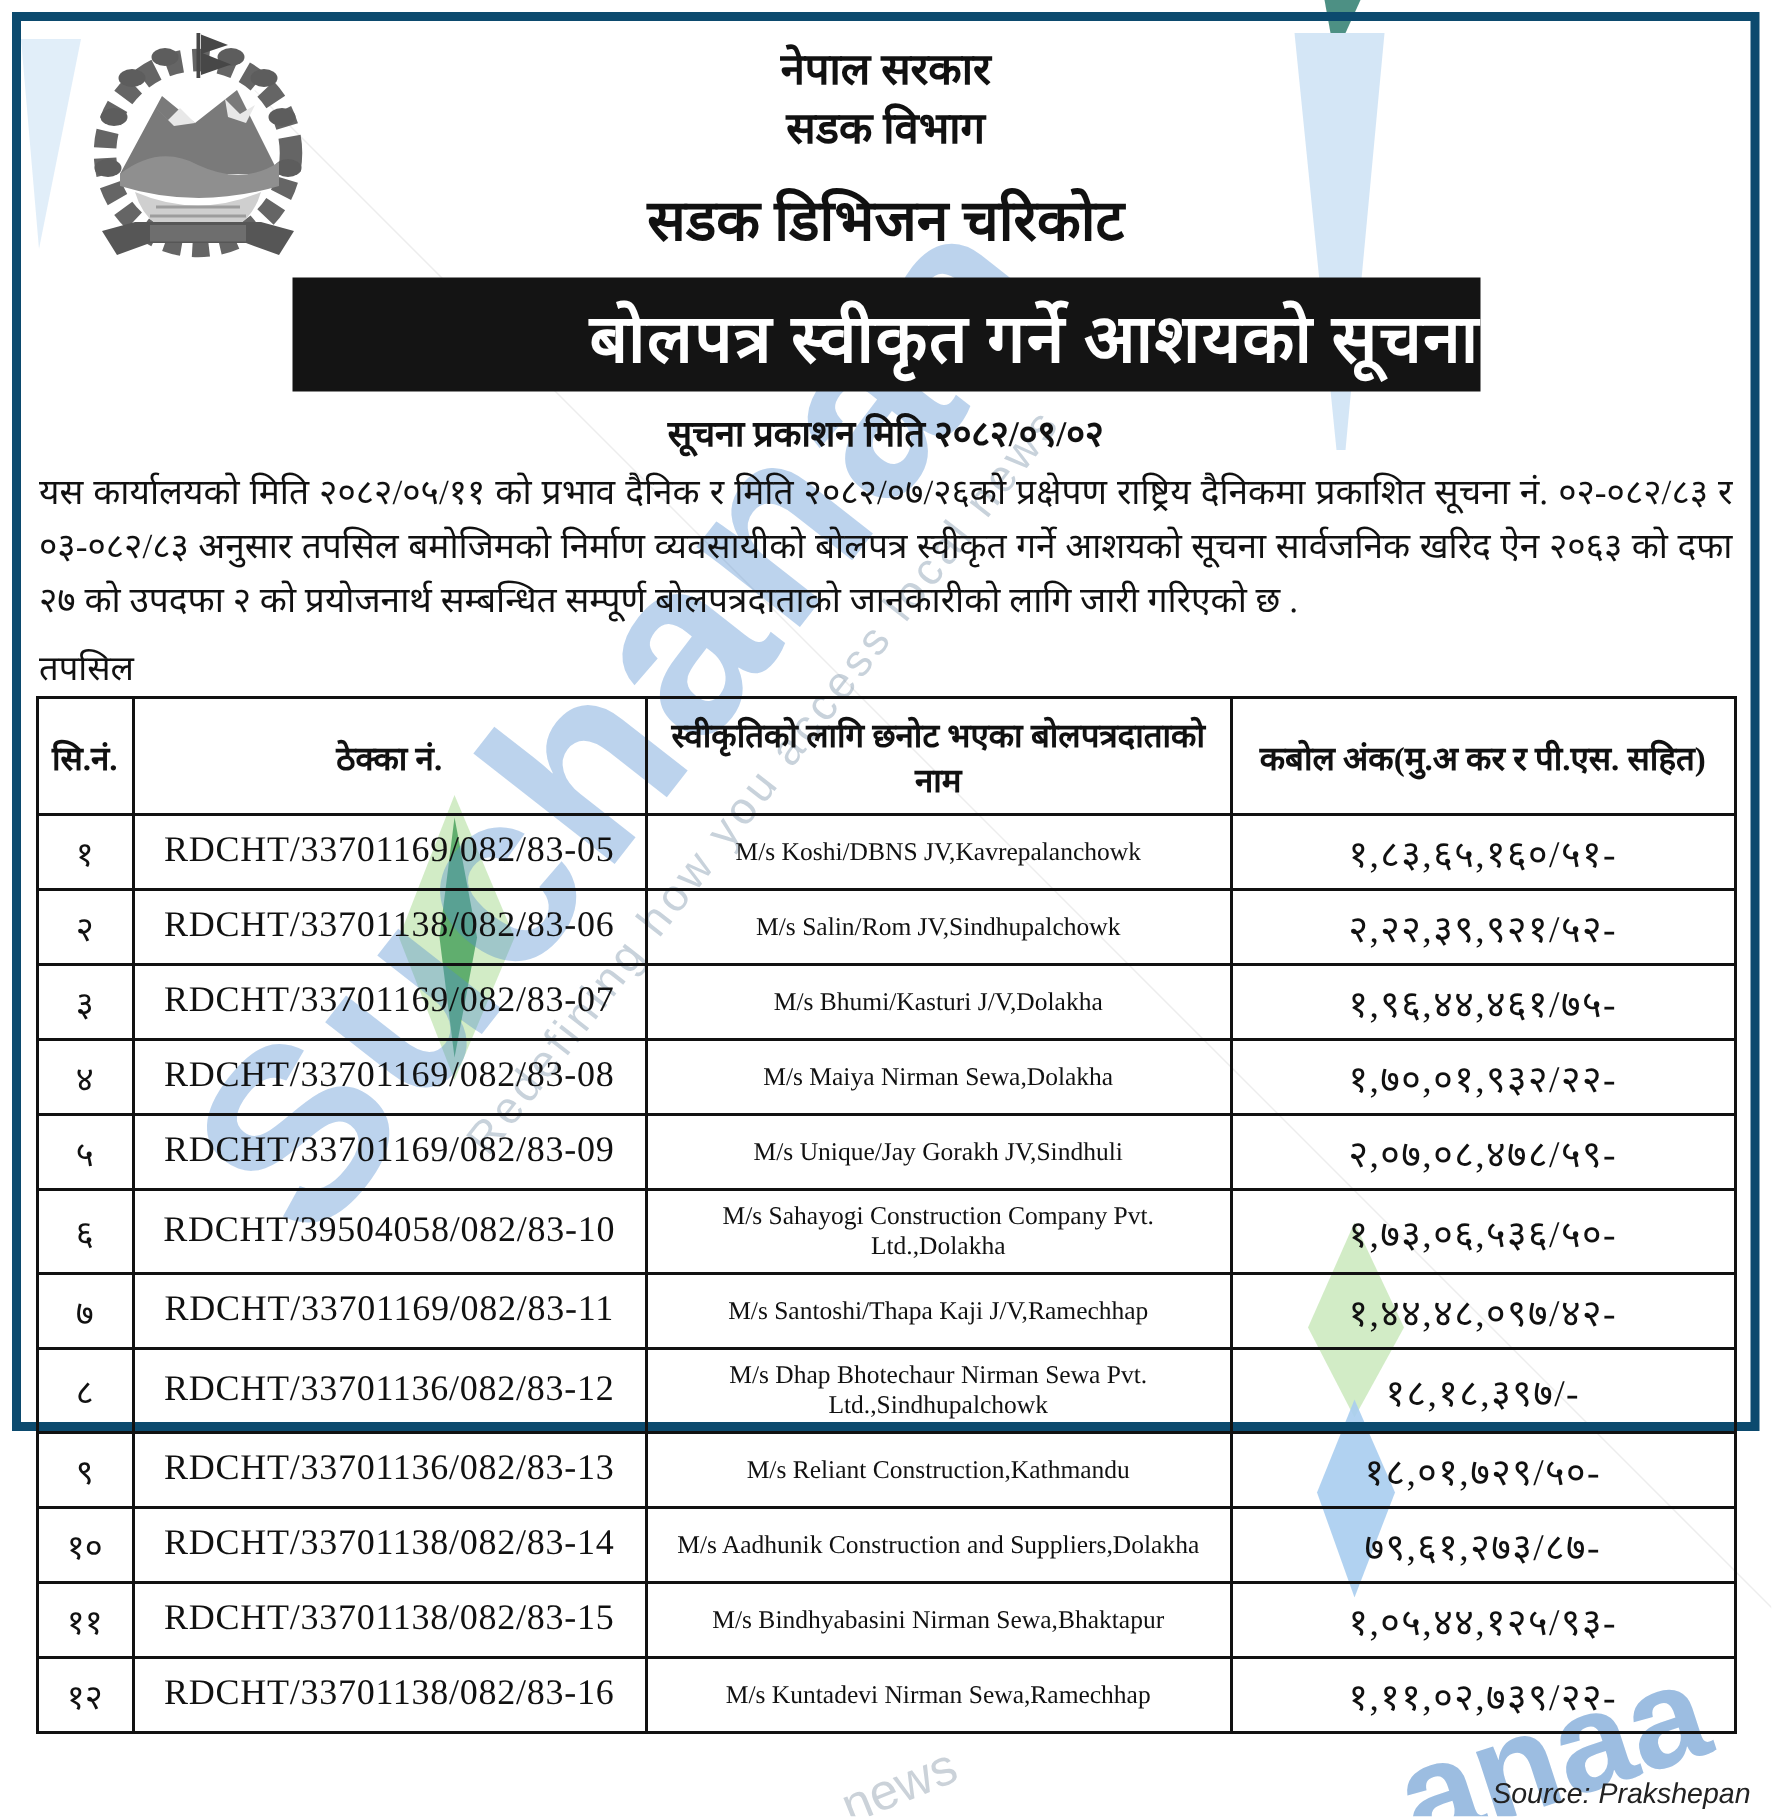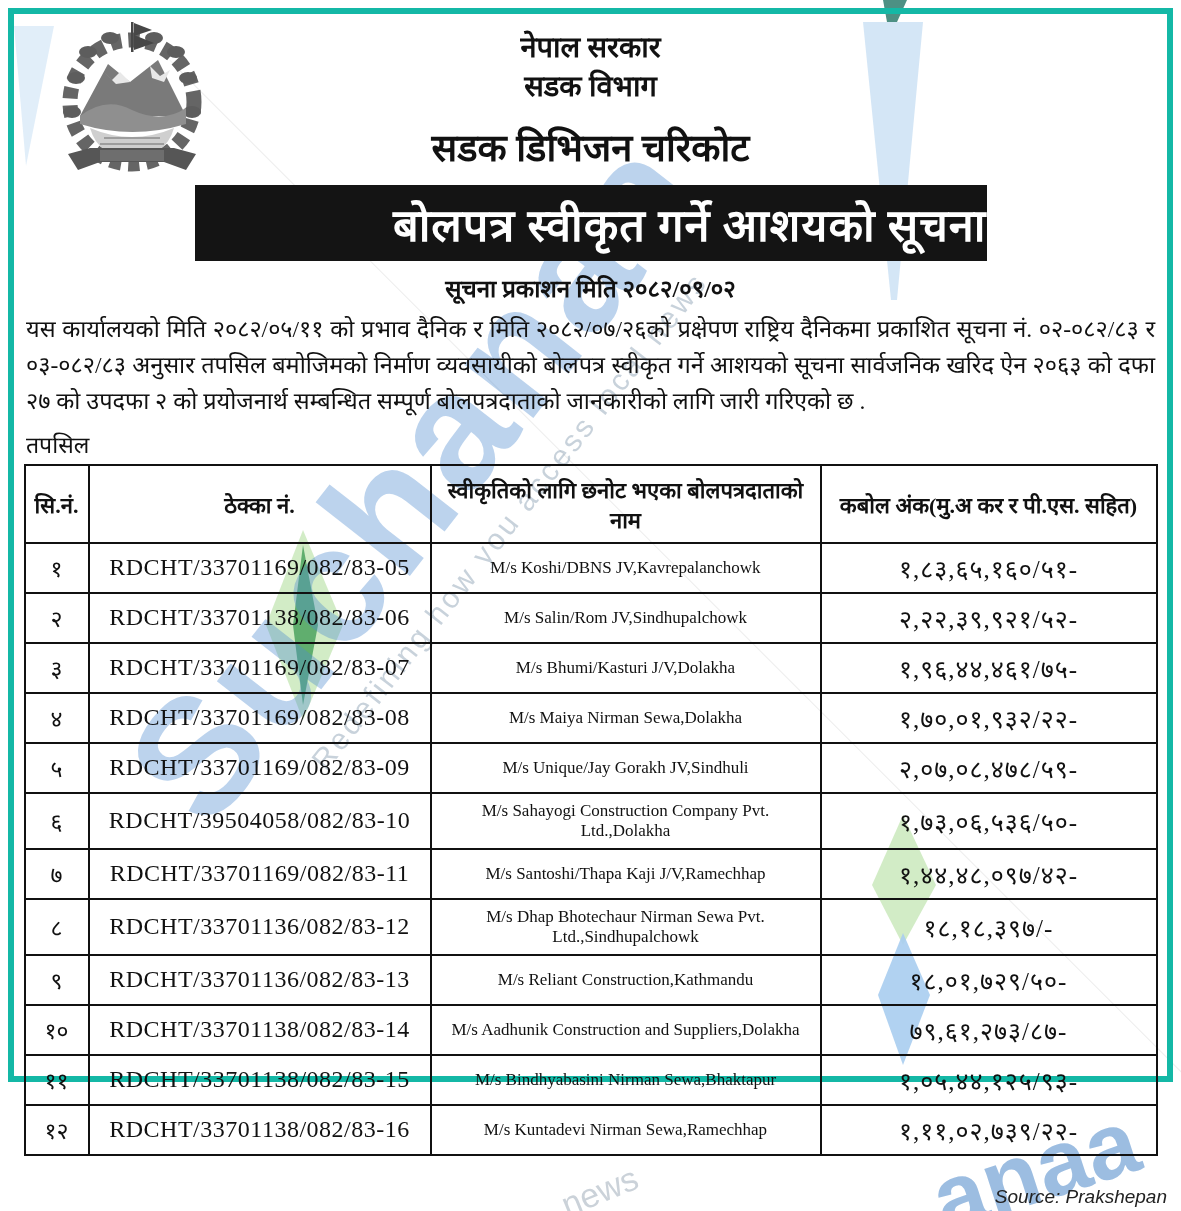--- a/index.html
+++ b/index.html
@@ -2,22 +2,22 @@
 <html><head>
 <meta charset="utf-8">
 <style>
   * { margin:0; padding:0; box-sizing:border-box; }
   html,body { width:1181px; height:1211px; background:#ffffff; font-family:"Liberation Serif", serif; color:#111; overflow:hidden; }
 
   .page { position:relative; width:1181px; height:1211px; background:#fff; }
 
   
   .doc-frame {
-    position:absolute; left:8px; top:8px; width:1165px; height:1074px;
-    border:6px solid #14b8a6; background:transparent; z-index:2;
+    position:absolute; left:8px; top:8px; width:1165px; height:946px;
+    border:6px solid #0c4a6e; background:transparent; z-index:2;
   }
   .doc-inner { position:relative; width:100%; height:100%; }
 
   
   .wm-layer { position:absolute; inset:0; z-index:1; pointer-events:none; overflow:hidden; }
   .wm-main {
     position:absolute; left:90px; top:740px;
     transform:rotate(-52deg); transform-origin:left top;
     white-space:nowrap;
   }

